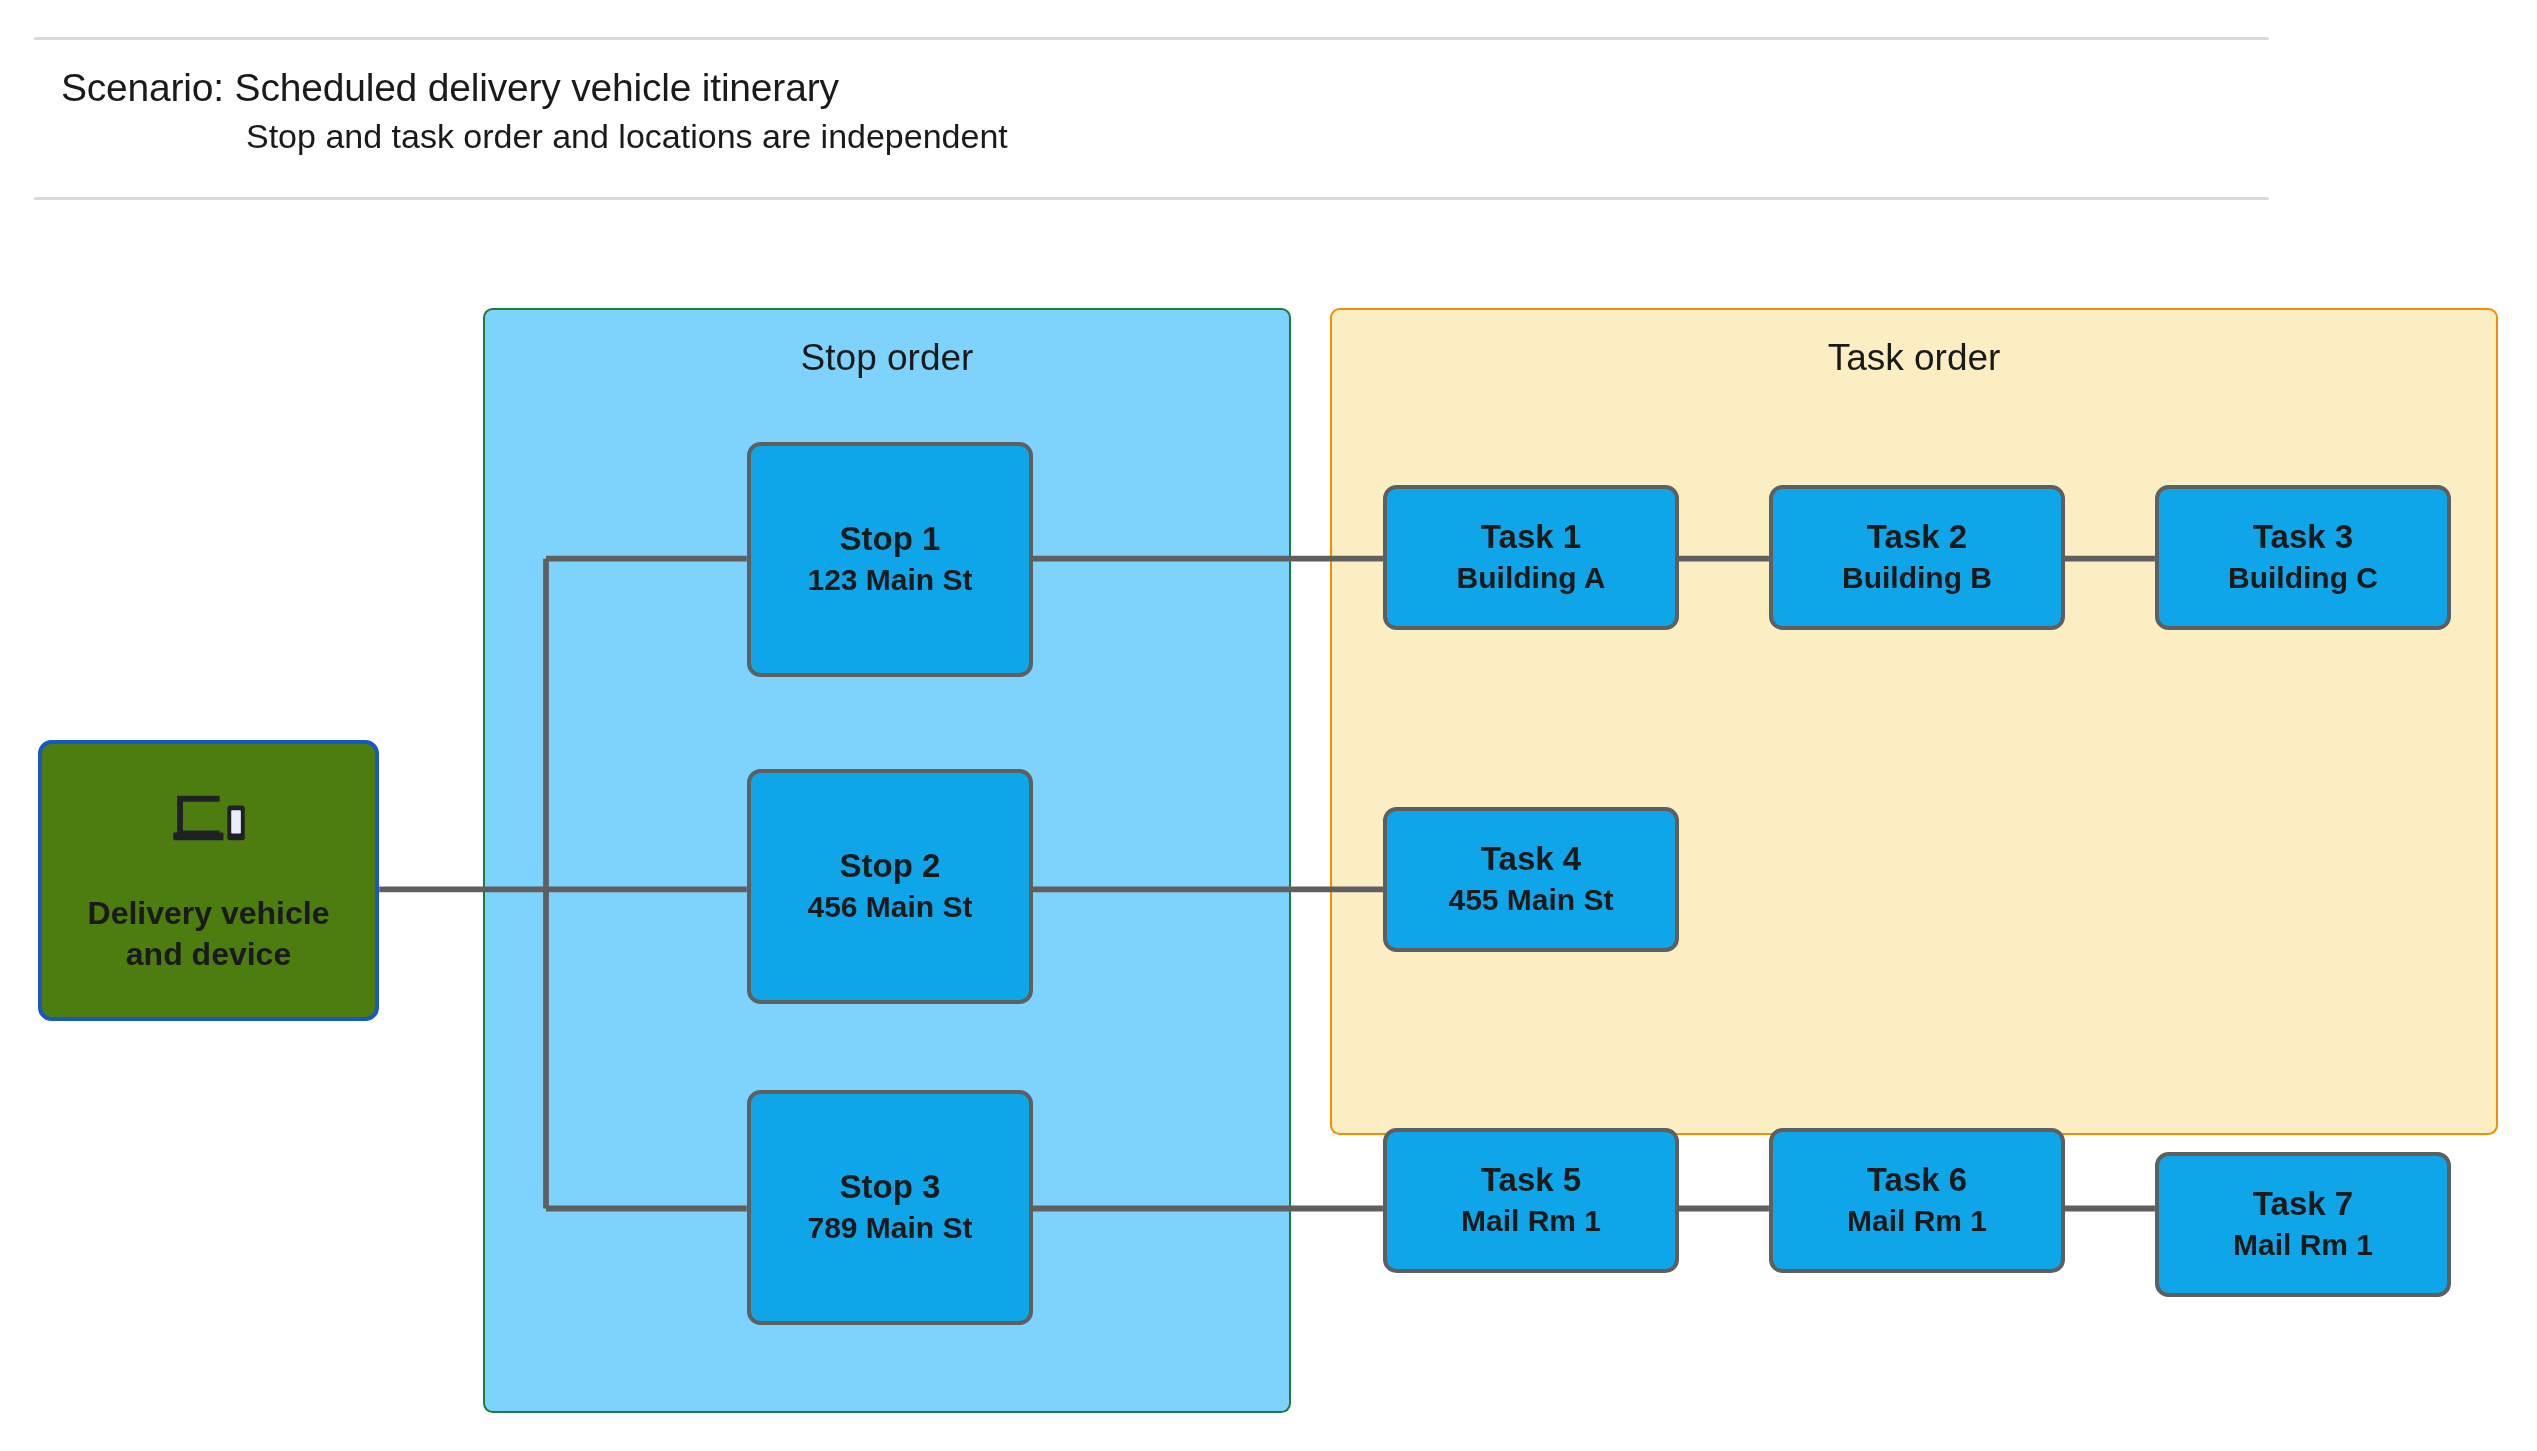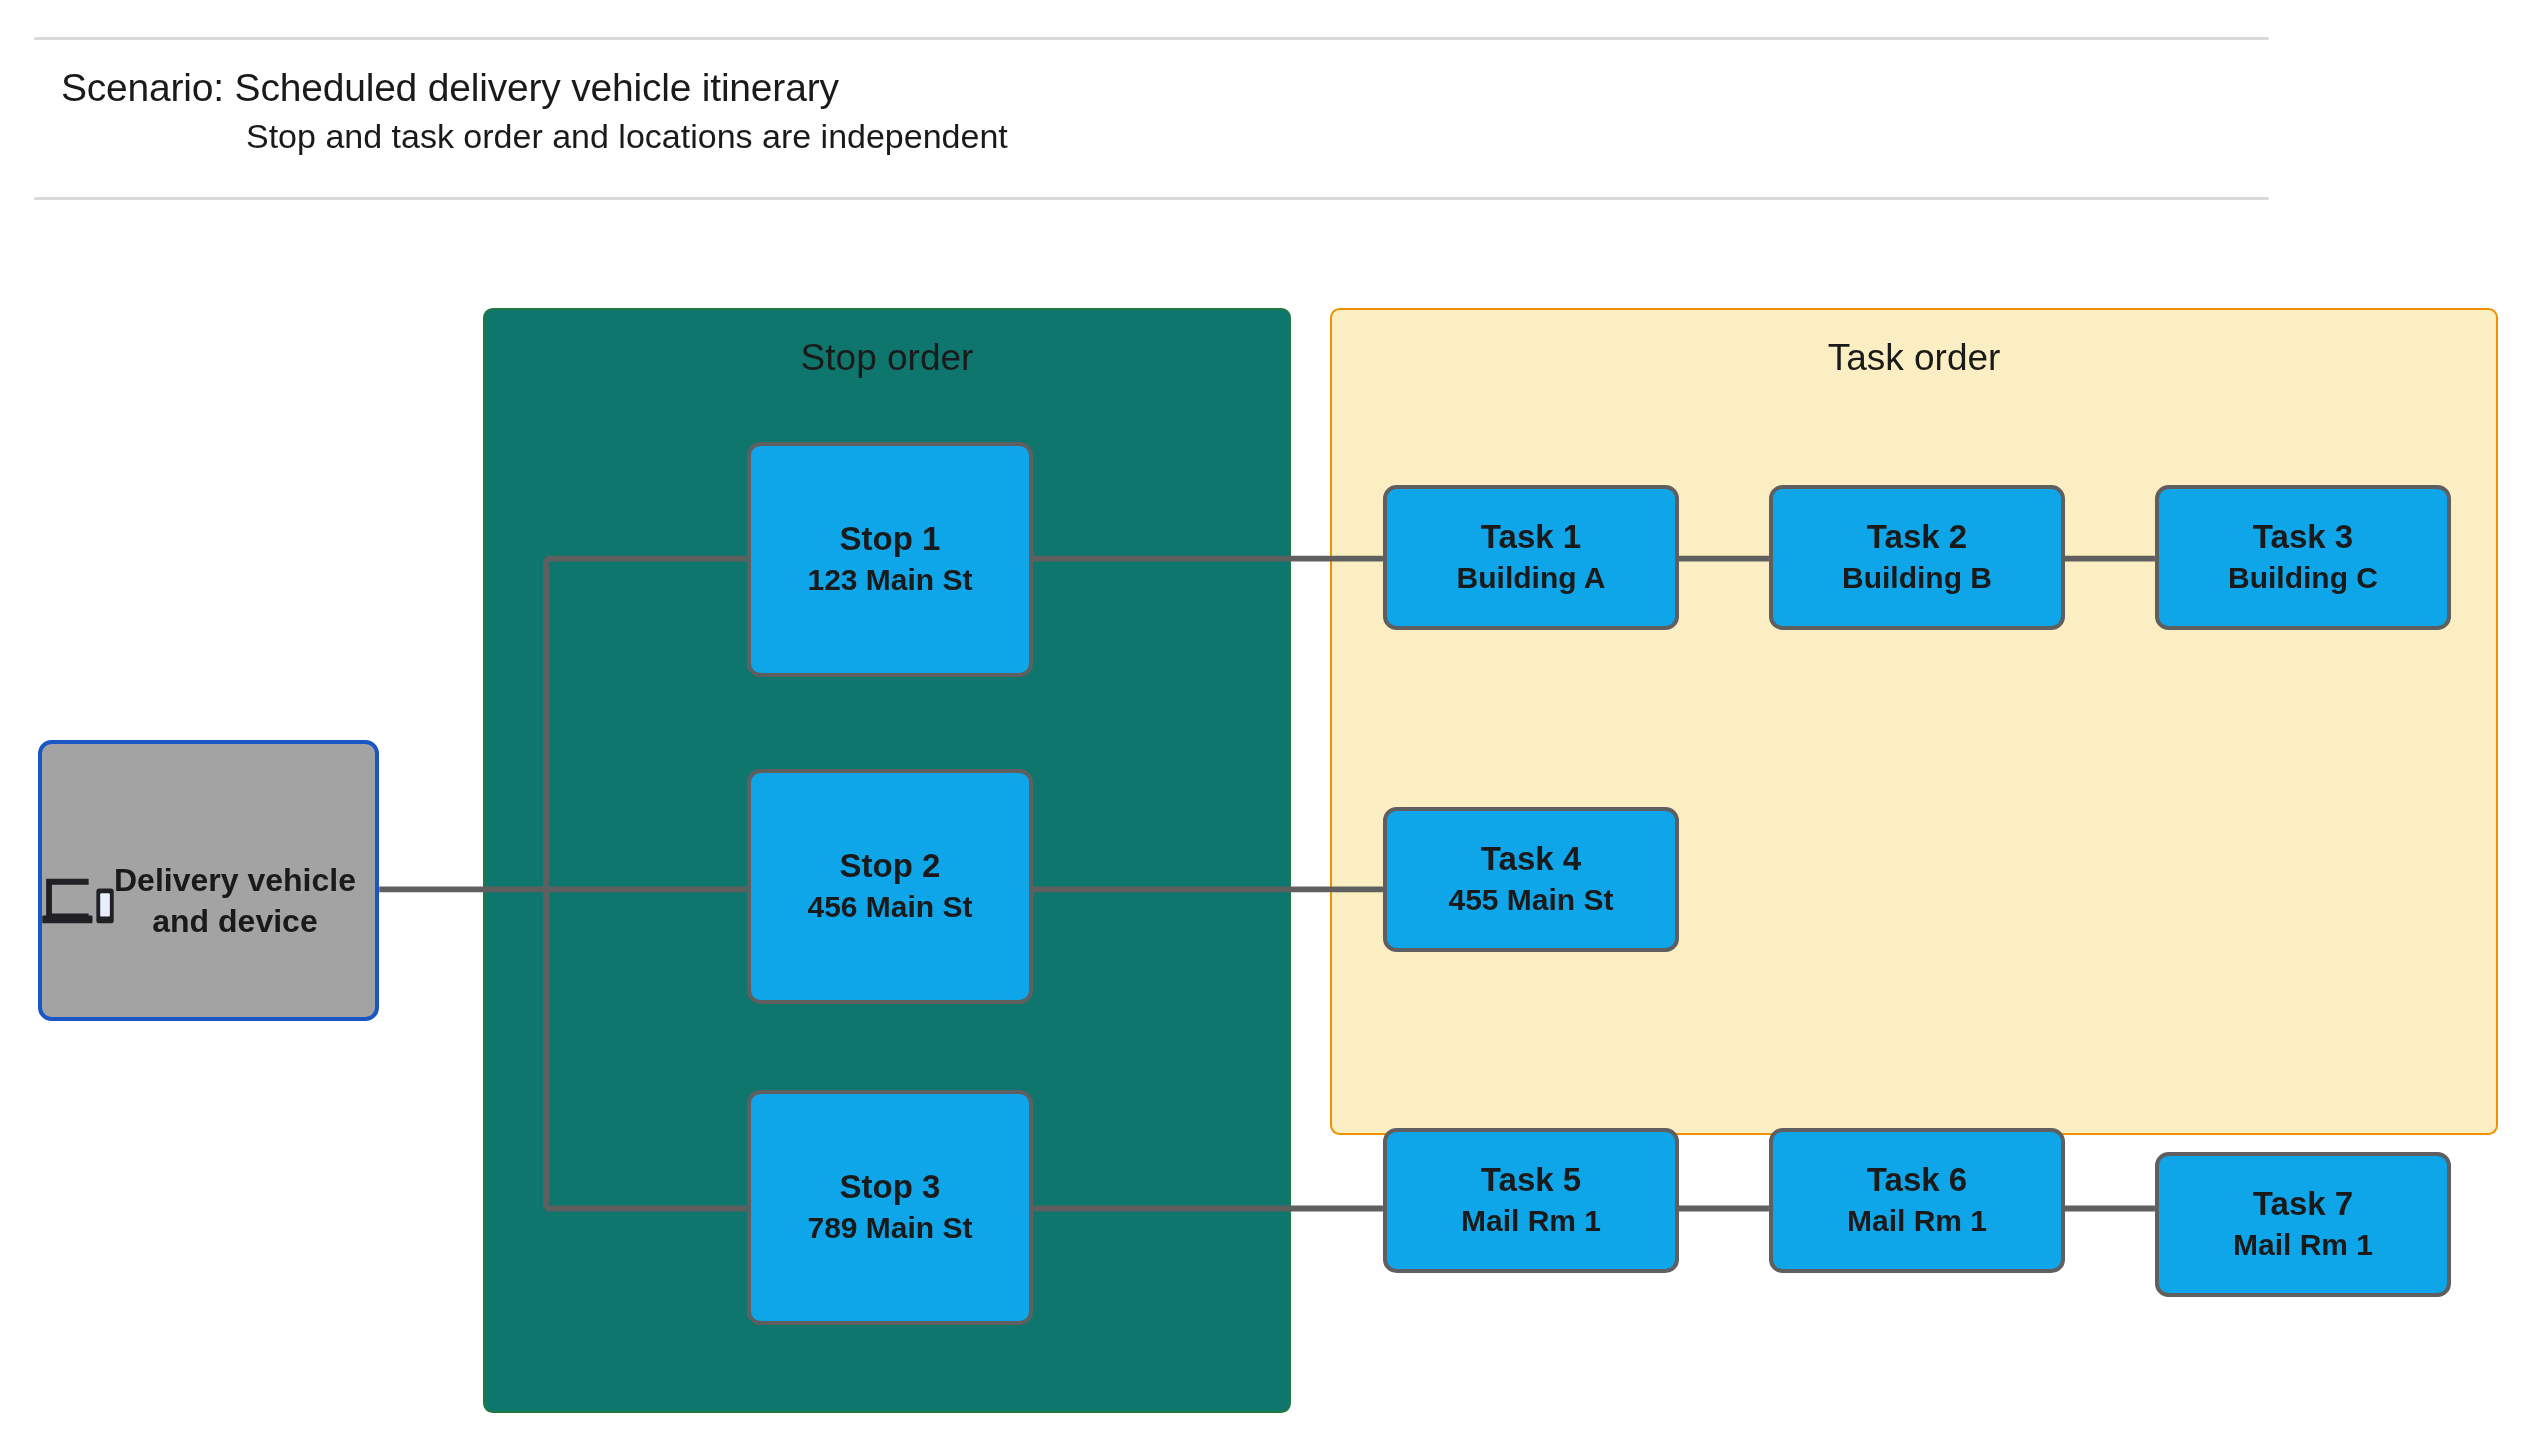--- a/index.html
+++ b/index.html
@@ -12,21 +12,21 @@
   #header-divider-bottom{position:absolute;left:34px;top:197px;width:2235px;height:2.9px;
        background:#d9d9d9;border-radius:1.9px;}
   #scenario-title{position:absolute;left:61px;top:66px;font-size:39px;font-weight:400;
        letter-spacing:-0.2px;white-space:nowrap;}
   #scenario-subtitle{position:absolute;left:246px;top:117px;font-size:34px;font-weight:400;
        white-space:nowrap;text-align:right;}
 
   
   .panel{position:absolute;border-radius:9.7px;box-sizing:border-box;}
   #stop-panel{left:483px;top:308px;width:808px;height:1105px;
-       background:#0f766e;border:2.9px solid #1e7a41;}
+       background:#7dd3fc;border:2.9px solid #1e7a41;}
   #task-panel{left:1330px;top:308px;width:1168px;height:827px;
        background:#fceec3;border:2.9px solid #f29100;}
   .panel-title{position:absolute;top:27px;left:0;width:100%;text-align:center;
        font-size:37px;font-weight:400;color:#1a1a1a;}
 
   
   #wires{position:absolute;left:0;top:0;width:2538px;height:1452px;}
 
   
   .node{position:absolute;box-sizing:border-box;background:#0ea5e9;
@@ -44,22 +44,22 @@
   #task-1{left:1383px;top:485px;}
   #task-2{left:1769px;top:485px;}
   #task-3{left:2155px;top:485px;}
   #task-4{left:1383px;top:807px;}
   #task-5{left:1383px;top:1128px;}
   #task-6{left:1769px;top:1128px;}
   #task-7{left:2155px;top:1152px;}
 
   
   #vehicle-node{position:absolute;left:38px;top:740px;width:341px;height:281px;
-      box-sizing:border-box;background:#a3a3a3;border:4.8px solid #1a56c4;border-radius:13.6px;
-      display:flex;flex-direction:row;align-items:center;justify-content:flex-start;}
+      box-sizing:border-box;background:#4d7c0f;border:4.8px solid #1a56c4;border-radius:13.6px;
+      display:flex;flex-direction:column;align-items:center;justify-content:flex-start;}
   #vehicle-icon{margin-top:48px;}
   #vehicle-label{margin-top:41px;text-align:center;font-size:32px;font-weight:700;
       line-height:1.28;}
 </style>
 </head>
 <body>
 
 <div id="header-divider-top"></div>
 <div id="scenario-title">Scenario: Scheduled delivery vehicle itinerary</div>
 <div id="scenario-subtitle">Stop and task order and locations are independent</div>

